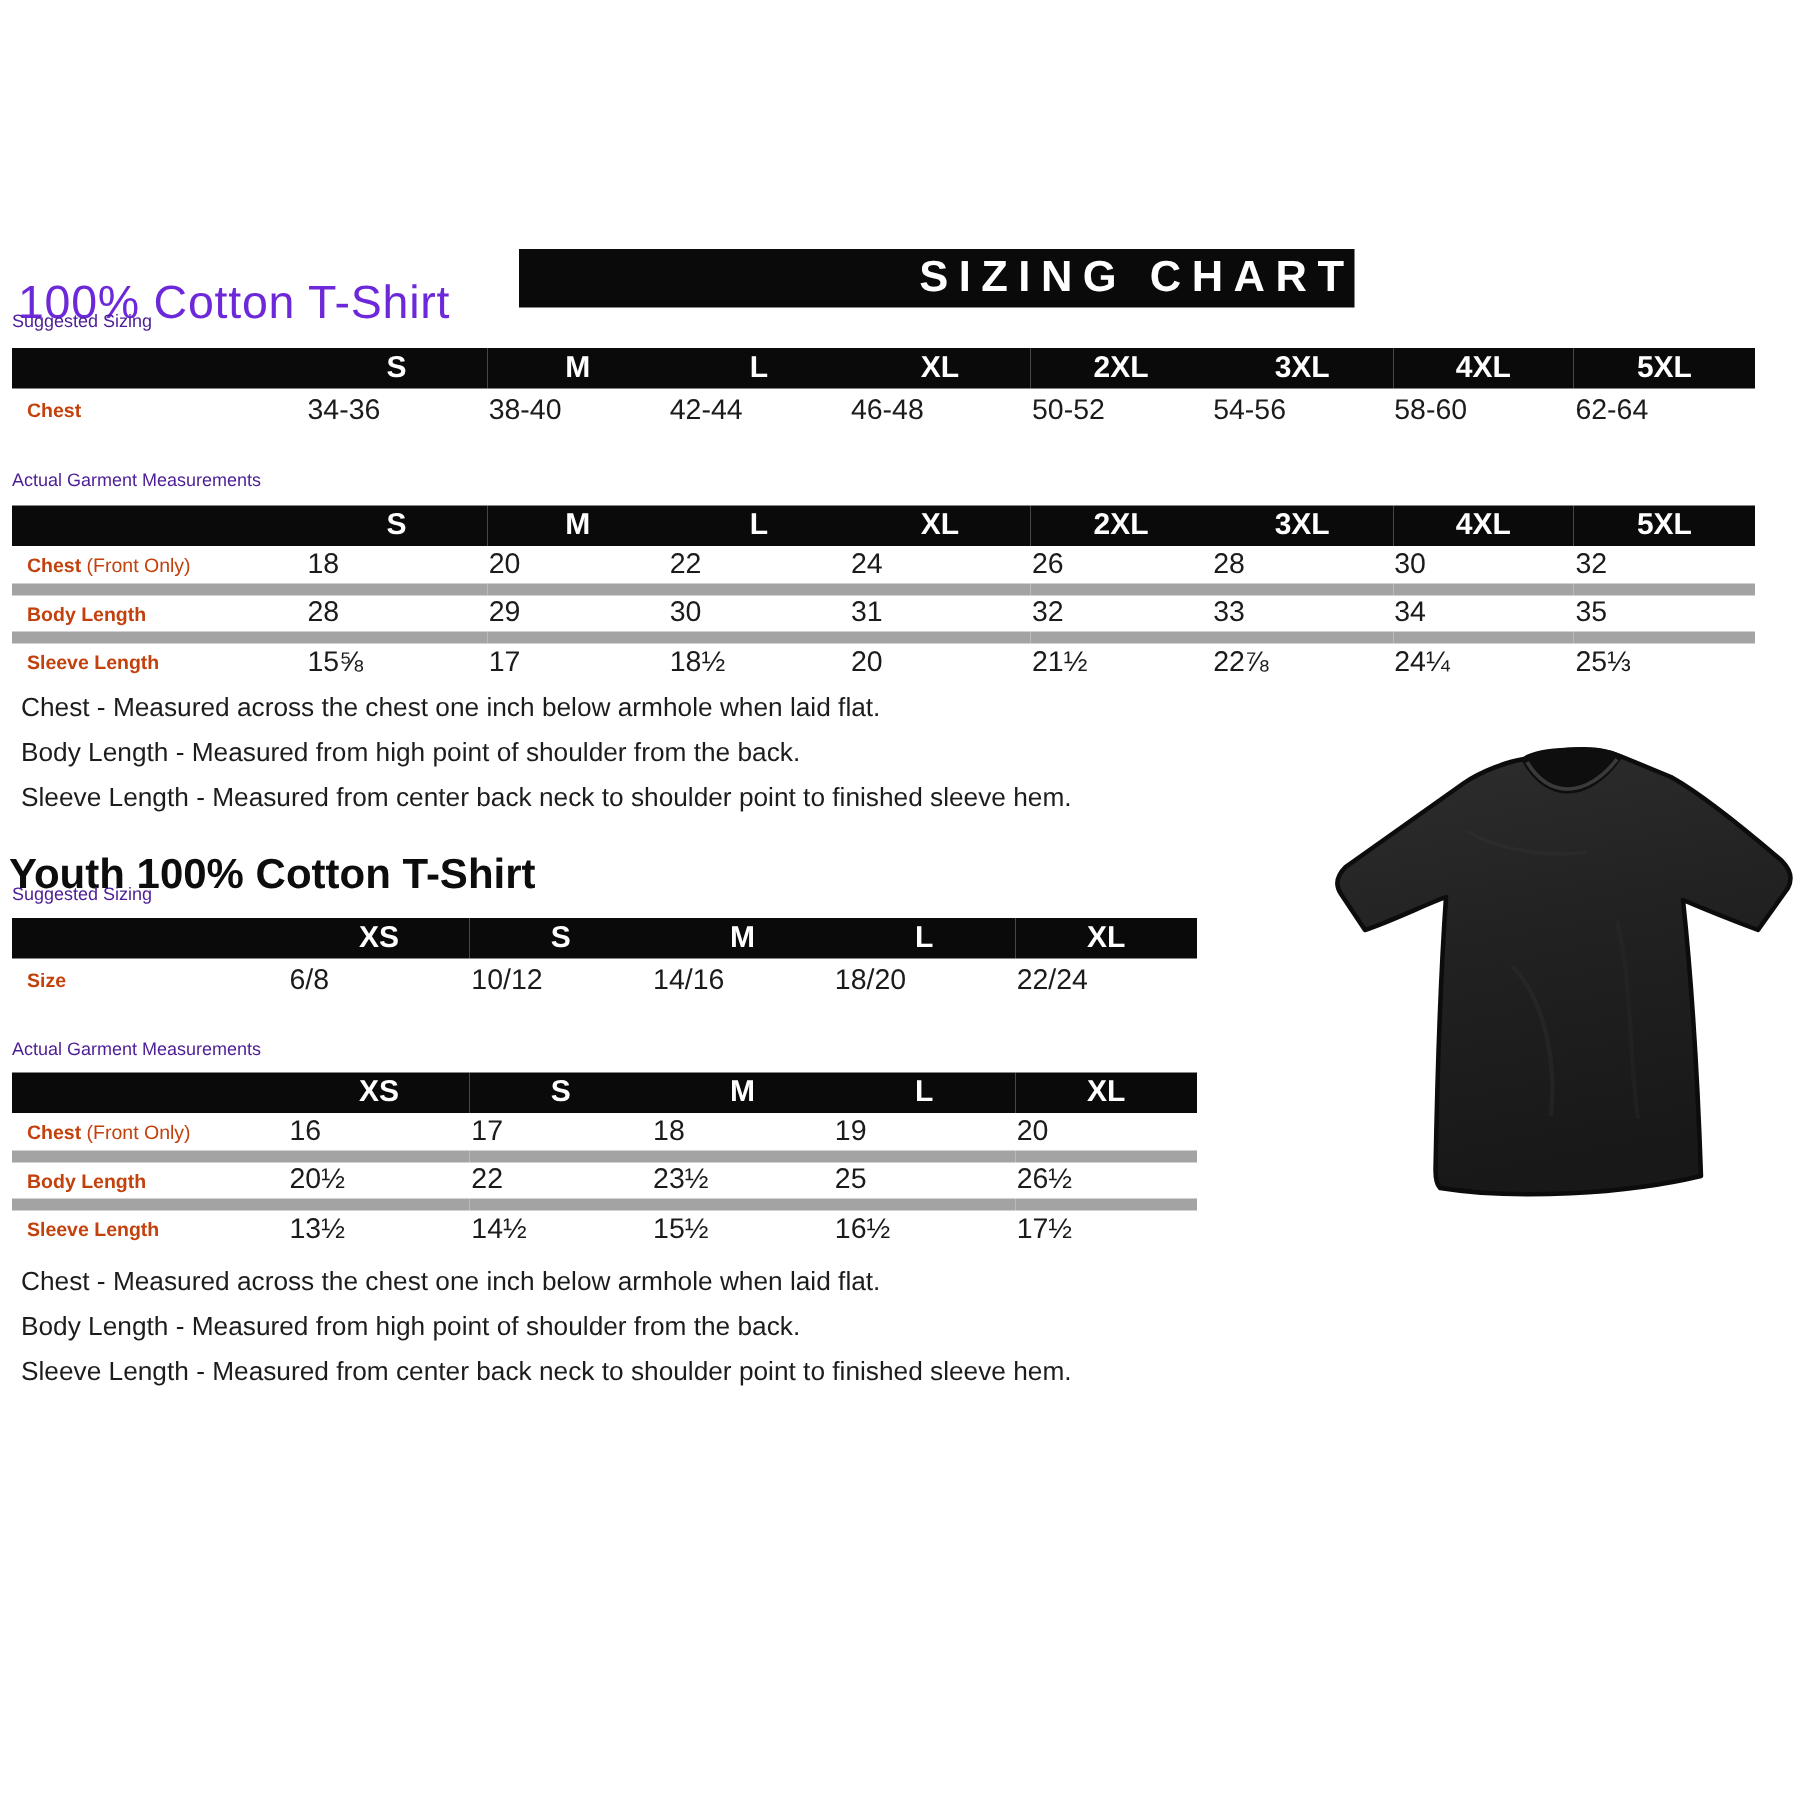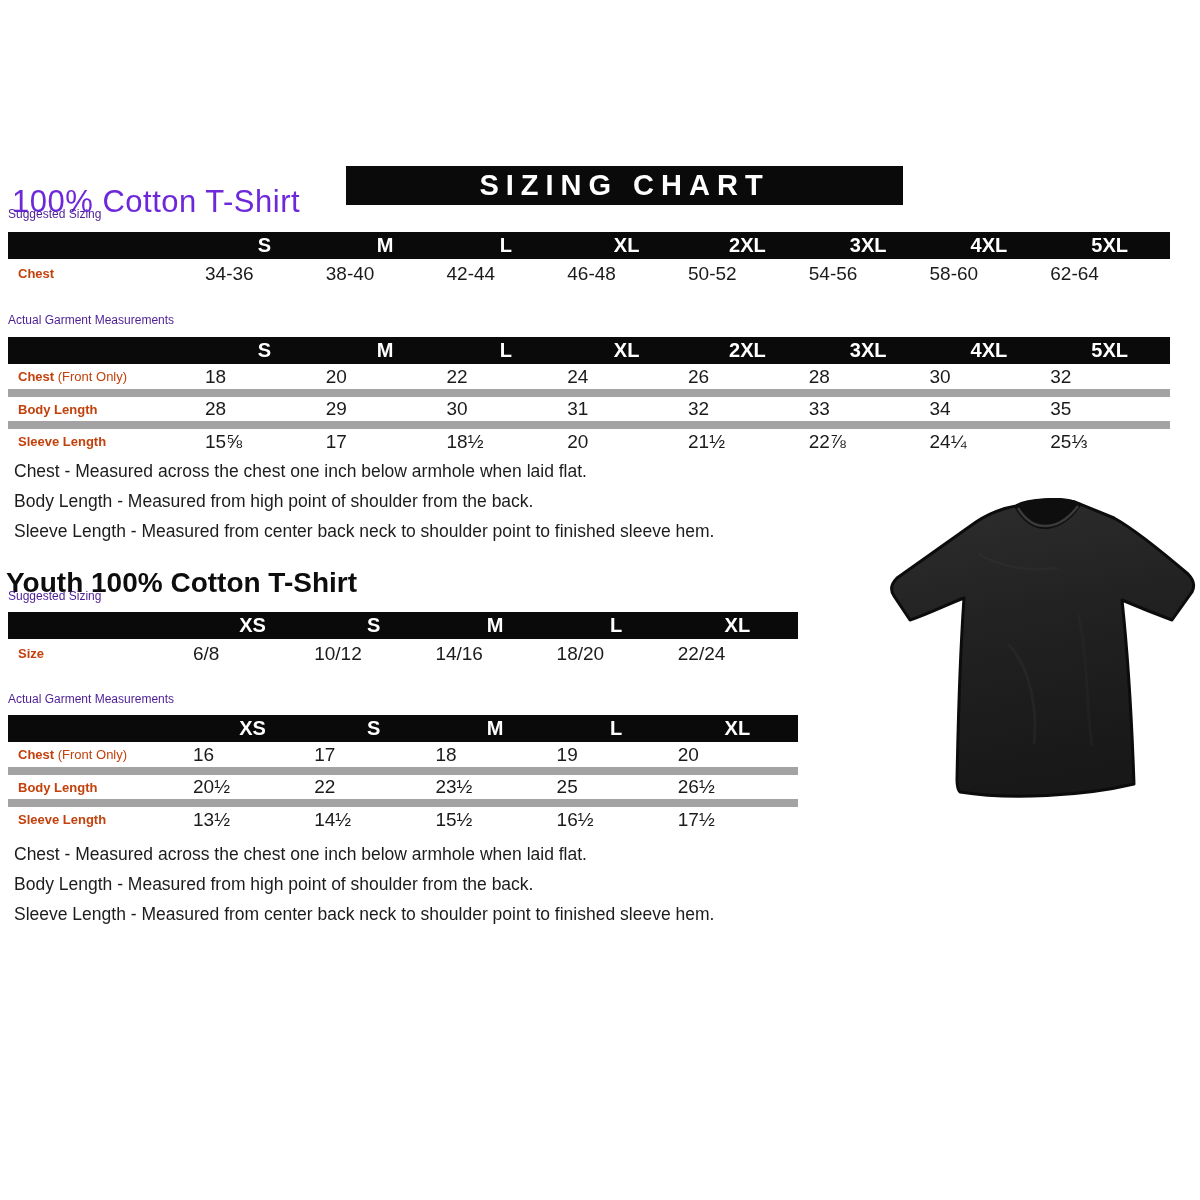--- a/index.html
+++ b/index.html
@@ -6,21 +6,21 @@
   body{
     width:1200px;height:1200px;overflow:hidden;position:relative;
     font-family:"Liberation Sans","DejaVu Sans",sans-serif;color:#111;
   }
   .abs{position:absolute;}
 
   
   .main-title{left:12px;top:163px;font-size:31px;font-weight:500;letter-spacing:0.5px;color:#6d28d9;}
   .banner{
     left:346px;top:166px;width:557px;height:39px;background:#0a0a0a;
-    display:flex;align-items:center;justify-content:center;
+    display:flex;align-items:center;justify-content:flex-end;
   }
   .banner span{color:#ffffff;font-size:29px;font-weight:700;letter-spacing:7px;}
   .section-label{font-size:12px;color:#4c1d95;}
   .lbl-adult-suggested{left:8px;top:207px;}
   .lbl-adult-meas{left:8px;top:313px;}
   .youth-title{left:6px;top:544px;font-size:28px;font-weight:700;color:#0d0d0d;}
   .lbl-youth-suggested{left:8px;top:589px;}
   .lbl-youth-meas{left:8px;top:692px;}
 
   

